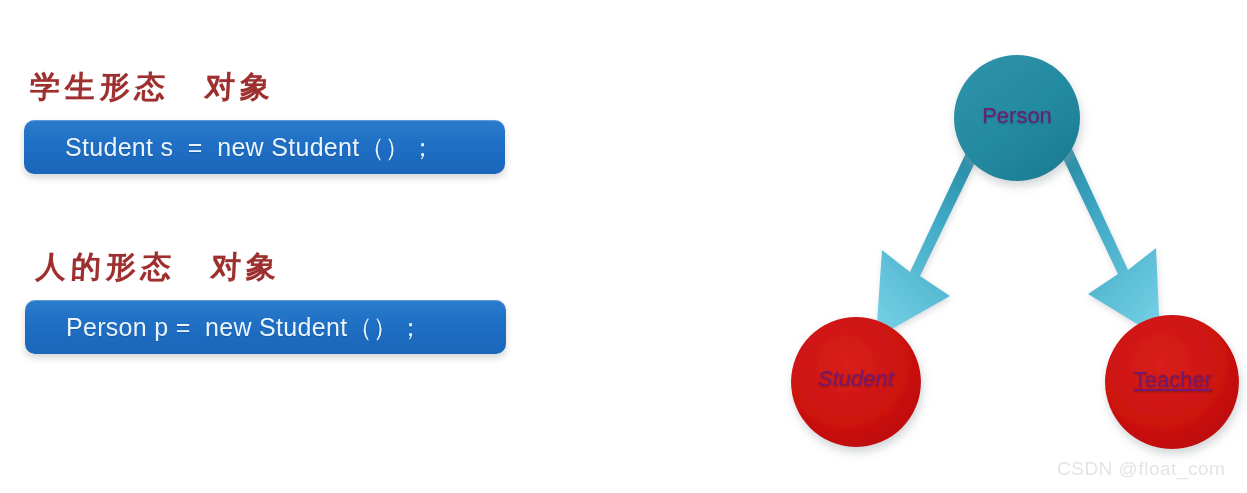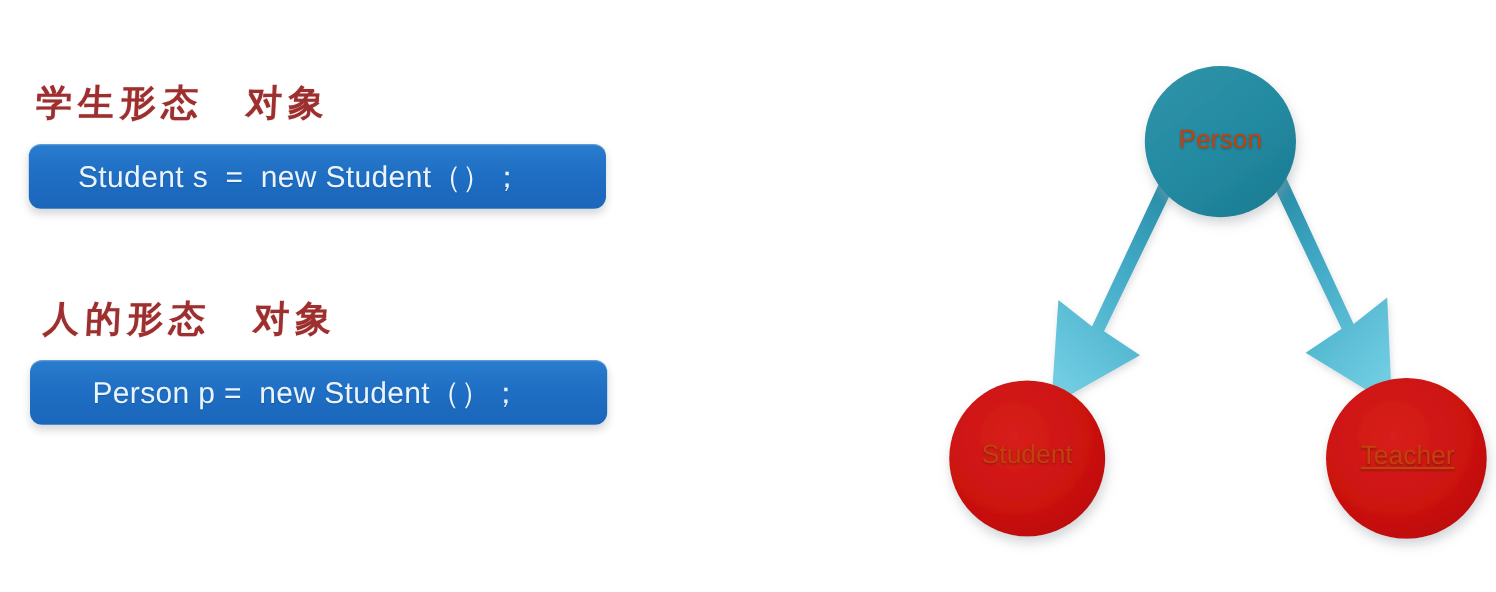--- a/index.html
+++ b/index.html
@@ -67,43 +67,43 @@
   .code-text {
     color: #eaf4fd;
     font-family: "Liberation Sans", sans-serif;
     font-size: 25px;
     font-weight: 400;
     white-space: pre;
     letter-spacing: 0.3px;
     text-shadow: 0 1px 1px rgba(0,0,0,0.18);
   }
   .code-box.b1 .code-text { margin-left: 28px; }
-  .code-box.b2 .code-text { margin-left: 39px; }
+  .code-box.b2 .code-text { margin-left: 28px; }
 
   
   .diagram {
     position: absolute;
     left: 760px;
     top: 0;
     width: 487px;
     height: 493px;
   }
   .diagram svg { display: block; }
 
   .node-label {
     position: absolute;
-    color: #c2410c;
+    color: #701a75;
     font-family: "Liberation Sans", sans-serif;
     font-weight: 400;
     white-space: pre;
     text-shadow: 0 1px 2px rgba(0,0,0,0.30);
     pointer-events: none;
   }
   .node-label.person  { left: 955px; top: 103px; width: 124px; text-align: center; font-size: 22px; }
-  .node-label.student { left: 793px; top: 366px; width: 126px; text-align: center; font-size: 22px; }
+  .node-label.student { left: 793px; top: 366px; width: 126px; text-align: center; font-size: 22px; font-style: italic; }
   .node-label.teacher { left: 1108px; top: 367px; width: 130px; text-align: center; font-size: 22px; text-decoration: underline; }
 
   .watermark {
     position: absolute;
     left: 1057px;
     top: 458px;
     color: #e2e4e8;
     font-family: "Liberation Sans", sans-serif;
     font-size: 19px;
     letter-spacing: 0.5px;
@@ -183,14 +183,15 @@
       <g>
         <circle cx="412" cy="382" r="67" fill="url(#redGrad)" filter="url(#softShadow)"></circle>
       </g>
     </svg>
   </div>
 
   <div class="node-label person">Person</div>
   <div class="node-label student">Student</div>
   <div class="node-label teacher">Teacher</div>
 
+  <div class="watermark">CSDN @float_com</div>
 
 </div>
 
 </body></html>

